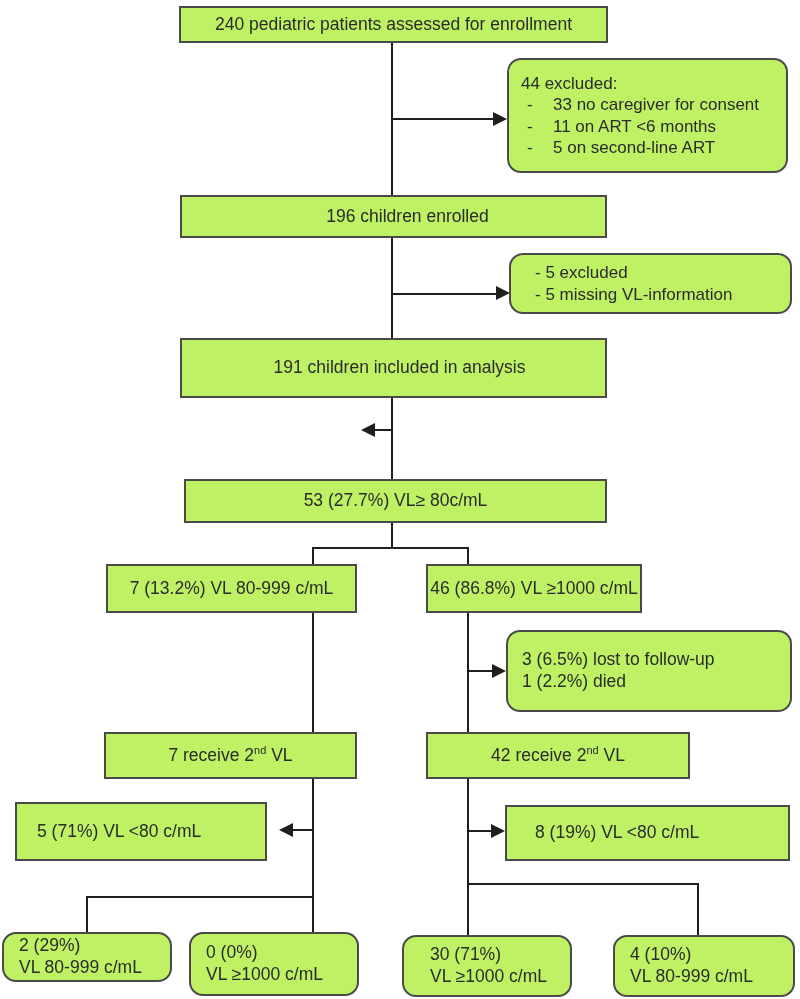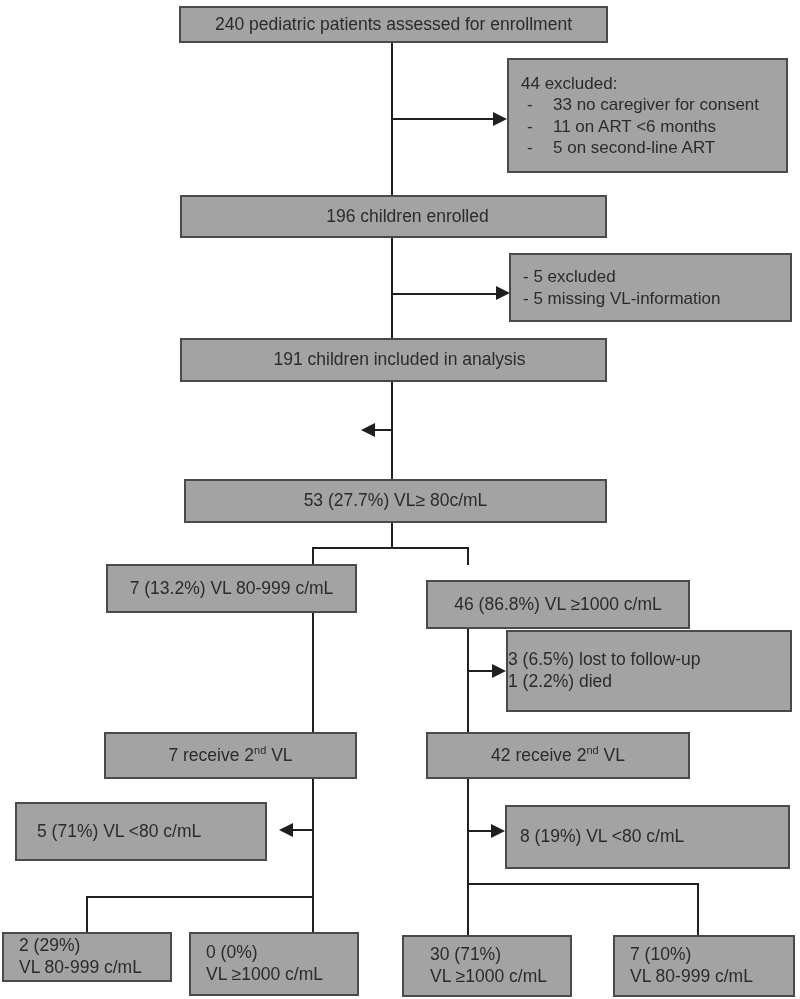--- a/index.html
+++ b/index.html
@@ -6,33 +6,33 @@
   #canvas{
     position:relative;
     width:800px;height:999px;
     background:#ffffff;
     font-family:"Liberation Sans","DejaVu Sans",sans-serif;
     color:#2b2b2b;
     overflow:hidden;
   }
   .box{
     position:absolute;
-    background:#a3a3a3;
+    background:#bef264;
     border:2px solid #4a4a4a;
     box-sizing:border-box;
     display:flex;
     align-items:center;
     justify-content:center;
     font-size:17.5px;
     z-index:2;
     line-height:1.25;
     white-space:nowrap;
   }
   .box.align-left{justify-content:flex-start;}
-  .box.multiline{flex-direction:column;align-items:flex-start;justify-content:center;}
+  .box.multiline{flex-direction:column;align-items:flex-start;justify-content:center;border-radius:14px;}
   .vline,.hline{position:absolute;background:#1f1f1f;z-index:1;}
   .vline{width:2px;}
   .hline{height:2px;}
   .arrow-right,.arrow-left{position:absolute;width:0;height:0;z-index:1;}
   .arrow-right{
     border-top:7px solid transparent;
     border-bottom:7px solid transparent;
     border-left:14px solid #1f1f1f;
   }
   .arrow-left{
@@ -101,80 +101,80 @@
     <span class="excl-item">
       <span class="dash">-</span>
       <span>5 on second-line ART</span>
     </span>
   </div>
 
   <div class="box" style="left:180px;top:195px;width:427px;height:43px;padding-left:28px;">
     <span>196 children enrolled</span>
   </div>
 
-  <div class="box multiline" style="left:509px;top:253px;width:283px;height:69px;font-size:17px;padding-left:12px;">
+  <div class="box multiline" style="left:509px;top:253px;width:283px;height:61px;font-size:17px;padding-left:24px;">
     <span class="lost-line">- 5 excluded</span>
     <span class="lost-line">- 5 missing VL-information</span>
   </div>
 
-  <div class="box" style="left:180px;top:338px;width:427px;height:44px;padding-left:12px;">
+  <div class="box" style="left:180px;top:338px;width:427px;height:60px;padding-left:12px;">
     <span>191 children included in analysis</span>
   </div>
 
 
   <div class="box" style="left:184px;top:479px;width:423px;height:44px;">
     <span>53 (27.7%) VL≥ 80c/mL</span>
   </div>
 
   <div class="box" style="left:106px;top:564px;width:251px;height:49px;">
     <span>7 (13.2%) VL 80-999 c/mL</span>
   </div>
 
-  <div class="box" style="left:426px;top:564px;width:264px;height:49px;margin-top:16px;">
+  <div class="box" style="left:426px;top:564px;width:216px;height:49px;">
     <span>46 (86.8%) VL ≥1000 c/mL</span>
   </div>
 
-  <div class="box multiline" style="left:506px;top:630px;width:286px;height:82px;">
+  <div class="box multiline" style="left:506px;top:630px;width:286px;height:82px;padding-left:14px;">
     <span class="lost-line">3 (6.5%) lost to follow-up</span>
     <span class="lost-line">1 (2.2%) died</span>
   </div>
 
   <div class="box" style="left:104px;top:732px;width:253px;height:47px;">
     <span>
       <span>7 receive 2</span><sup>nd</sup><span> VL</span>
     </span>
   </div>
 
   <div class="box" style="left:426px;top:732px;width:264px;height:47px;">
     <span>
       <span>42 receive 2</span><sup>nd</sup><span> VL</span>
     </span>
   </div>
 
   <div class="box align-left" style="left:15px;top:802px;width:252px;height:59px;padding-left:20px;">
     <span>5 (71%) VL &lt;80 c/mL</span>
   </div>
 
-  <div class="box align-left" style="left:505px;top:805px;width:285px;height:64px;padding-left:13px;">
+  <div class="box align-left" style="left:505px;top:805px;width:285px;height:56px;padding-left:28px;">
     <span>8 (19%) VL &lt;80 c/mL</span>
   </div>
 
   <div class="box multiline" style="left:2px;top:932px;width:170px;height:50px;padding-left:15px;">
     <span class="final-line">2 (29%)</span>
     <span class="final-line">VL 80-999 c/mL</span>
   </div>
 
   <div class="box multiline" style="left:189px;top:932px;width:170px;height:64px;padding-left:15px;">
     <span class="final-line">0 (0%)</span>
     <span class="final-line">VL ≥1000 c/mL</span>
   </div>
 
   <div class="box multiline" style="left:402px;top:935px;width:170px;height:62px;padding-left:26px;">
     <span class="final-line">30 (71%)</span>
     <span class="final-line">VL ≥1000 c/mL</span>
   </div>
 
   <div class="box multiline" style="left:613px;top:935px;width:182px;height:62px;padding-left:15px;">
-    <span class="final-line">7 (10%)</span>
+    <span class="final-line">4 (10%)</span>
     <span class="final-line">VL 80-999 c/mL</span>
   </div>
 
 </div>
 
 </body></html>

